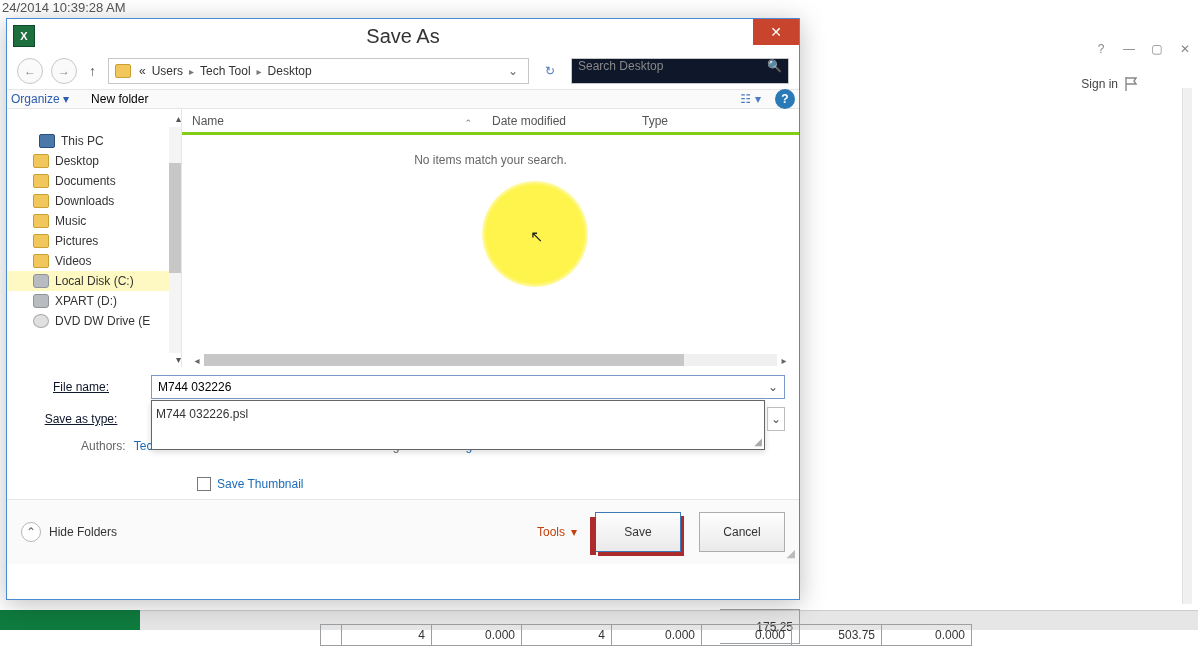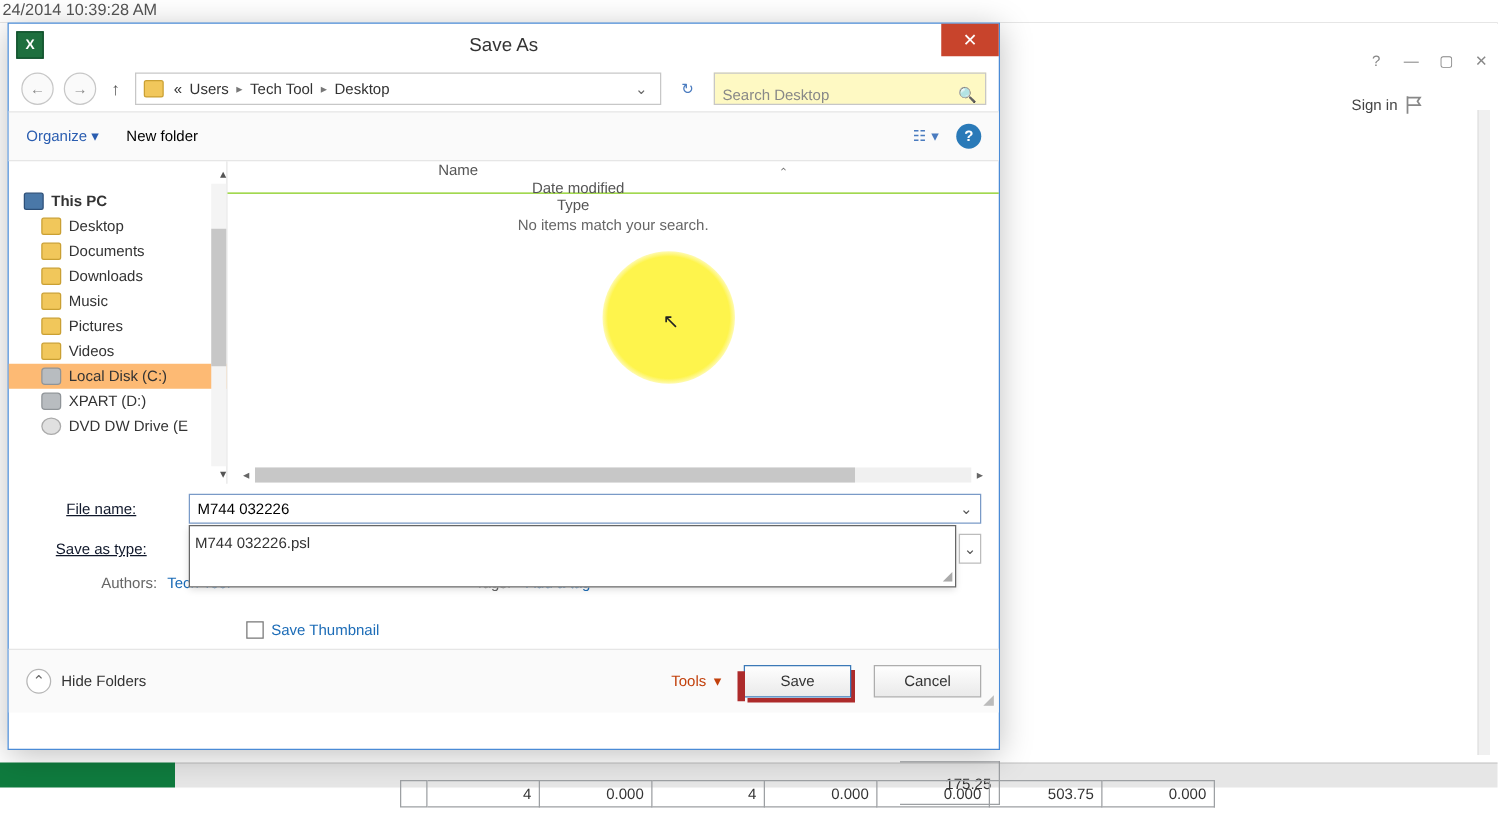--- a/index.html
+++ b/index.html
@@ -24,57 +24,57 @@
 
   .vscroll { position: absolute; top: 70px; right: 6px; bottom: 46px; width: 10px; background: #f0f0f0; border-left:1px solid #e0e0e0; }
 
   
   .saveas {
     position: absolute; top: 18px; left: 6px; width: 794px; height: 582px;
     background: #fff; border: 1px solid #4a8bd6; box-shadow: 0 4px 24px rgba(0,0,0,.25);
   }
   .titlebar { height: 34px; display: flex; align-items: center; position: relative; }
   .titlebar .excel-icon { width: 22px; height: 22px; margin-left: 6px; background:#1e6f3e; display:inline-flex; align-items:center; justify-content:center; color:#fff; font-weight:bold; font-size:11px; border:1px solid #0d4a27;}
-  .titlebar .title { position:absolute; left:0; right:0; text-align:center; color:#333; font-size:15px; }
+  .titlebar .title { position:absolute; left:0; right:0; text-align:center; color:#333; font-size:20px; }
   .titlebar .close { position:absolute; right:0; top:0; width:46px; height:26px; background:#c8442c; color:#fff; display:flex; align-items:center; justify-content:center; font-size:14px; }
 
   .navrow { height: 36px; display:flex; align-items:center; padding: 0 10px; gap:8px; }
   .rndbtn { width:26px; height:26px; border:1px solid #c7c7c7; border-radius:50%; display:flex; align-items:center; justify-content:center; color:#888; background:#fafafa; }
   .uparrow { font-size:14px; color:#555; padding:0 4px; }
   .addrbar { flex:1; height:26px; border:1px solid #c7c7c7; display:flex; align-items:center; padding:0 6px; gap:6px; background:#fff; }
   .addrbar .crumb { color:#333; }
   .addrbar .sep { color:#777; font-size:10px; }
   .addrbar .folder-ico { display:inline-block; width:16px; height:14px; background:#f1c75b; border:1px solid #caa033; border-radius:2px; margin-right:2px; }
   .addr-drop { margin-left:auto; color:#666; padding:0 4px; }
   .refresh { width:26px; height:26px; display:flex; align-items:center; justify-content:center; color:#4a7bbf; }
-  .searchbox { width:218px; height:26px; border:1px solid #c7c7c7; display:flex; align-items:flex-end; padding:0 6px; color:#888; background:#fef9c3; }
+  .searchbox { width:218px; height:26px; border:1px solid #c7c7c7; display:flex; align-items:flex-start; padding:0 6px; color:#888; background:#0f172a; }
   .searchbox .mag { margin-left:auto; color:#666; }
 
-  .toolbar2 { height:40px; border-top:1px solid #e6e6e6; border-bottom:1px solid #e6e6e6; display:flex; align-items:center; padding:0 14px; gap:22px; background:#fafafa; }
+  .toolbar2 { height:20px; border-top:1px solid #e6e6e6; border-bottom:1px solid #e6e6e6; display:flex; align-items:center; padding:0 4px; gap:22px; background:#fafafa; }
   .toolbar2 .org { color:#2a5db0; }
   .toolbar2 .right { margin-left:auto; display:flex; align-items:center; gap:14px; }
   .viewbtn { color:#4a7bbf; display:flex; align-items:center; gap:4px; }
   .helpbtn { width:20px; height:20px; border-radius:50%; background:#2a7ab8; color:#fff; display:flex; align-items:center; justify-content:center; font-size:12px; font-weight:bold; }
 
   .midpane { display:flex; height: 258px; position:relative; }
   .navpane { width:175px; border-right:1px solid #e6e6e6; position:relative; padding-top:22px; }
   .nav-scroll-up { position:absolute; top:4px; right:0; color:#555; font-size:10px; }
   .nav-scroll-dn { position:absolute; bottom:2px; right:0; color:#555; font-size:10px; }
   .nav-scroll-track { position:absolute; top:18px; bottom:14px; right:0; width:12px; background:#f4f4f4; }
   .nav-scroll-thumb { position:absolute; top:54px; height:110px; right:0; width:12px; background:#c7c7c7; }
   .navitem { display:flex; align-items:center; gap:6px; padding:3px 8px 3px 26px; color:#333; }
-  .navitem.root { padding-left:12px; font-weight:700; }
-  .navitem.sel { background:#fdba74; }
+  .navitem.root { padding-left:32px; font-weight:400; }
+  .navitem.sel { background:#fef9c3; }
   .ico { width:16px; height:14px; background:#f1c75b; border:1px solid #caa033; border-radius:2px; display:inline-block; }
   .ico.pc { background:#4a78a8; border-color:#2c4f78; }
   .ico.disk { background:#b8bcc0; border-color:#8f9498; border-radius:3px; }
   .ico.cd { background:#e0e0e0; border-color:#aaa; border-radius:50%; }
 
   .listpane { flex:1; position:relative; }
-  .listhdr { height:26px; display:flex; align-items:center; border-bottom:1px solid #84cc16; color:#555;flex-direction:column; }
+  .listhdr { height:26px; display:flex; align-items:center; border-bottom:3px solid #84cc16; color:#555; }
   .listhdr .col { padding:0 10px; }
   .listhdr .name { width:300px; position:relative; }
   .listhdr .name .sort { position:absolute; right:10px; top:4px; font-size:9px; color:#777; }
   .listhdr .date { width:150px; }
   .listhdr .type { width:110px; }
   .noitems { text-align:center; color:#666; margin-top:18px; }
   .highlight-circle { position:absolute; top:72px; left:300px; width:106px; height:106px; background:radial-gradient(circle,#fef44c 0%,#fef44c 65%, rgba(254,244,76,0) 75%); border-radius:50%; }
   .cursor-arrow { position:absolute; top:118px; left:348px; font-size:16px; color:#222; }
   .hscroll { position:absolute; bottom:0; left:8px; right:8px; height:14px; display:flex; align-items:center; }
   .hscroll .arr { width:14px; height:14px; display:flex; align-items:center; justify-content:center; color:#666; font-size:10px; }
@@ -94,21 +94,21 @@
   .metarow .tags { color:#1c6cb7; margin-left:4px; }
   .metarow .gap { width:180px; }
   .thumbrow { margin:24px 0 8px 176px; display:flex; align-items:center; gap:6px; color:#1c6cb7; }
   .thumbrow .chk { width:14px; height:14px; border:1px solid #777; background:#fff; }
 
   .btnrow { border-top:1px solid #e6e6e6; padding:12px 14px; display:flex; align-items:center; position:relative; background:#fafafa; }
   .hidefolders { display:flex; align-items:center; gap:8px; color:#333; }
   .circbtn { width:20px; height:20px; border:1px solid #b6b6b6; border-radius:50%; display:flex; align-items:center; justify-content:center; color:#666; background:#fff; }
   .btnrow .right { margin-left:auto; display:flex; align-items:center; gap:18px; }
   .toolsdrop { color:#c2410c; display:flex; align-items:center; gap:6px; }
-  .btn { min-width:86px; height:26px; border:1px solid #adadad; background:linear-gradient(#fefefe,#eaeaea); display:inline-flex; align-items:center; justify-content:center; color:#333; }
+  .btn { min-width:86px; height:40px; border:1px solid #adadad; background:linear-gradient(#fefefe,#eaeaea); display:inline-flex; align-items:center; justify-content:center; color:#333; }
   .btn.save { border-color:#3b79b7; box-shadow: 3px 4px 0 #ad2b2b; position:relative; }
   .btn.save::before { content:""; position:absolute; left:-6px; top:4px; bottom:-4px; width:6px; background:#ad2b2b; }
   .resize-grip { position:absolute; right:4px; bottom:4px; color:#bbb; font-size:11px; }
 </style>
 </head>
 <body>
 
 <div class="timestamp">24/2014 10:39:28 AM</div>
 <div class="timestamp-bar"></div>
 

